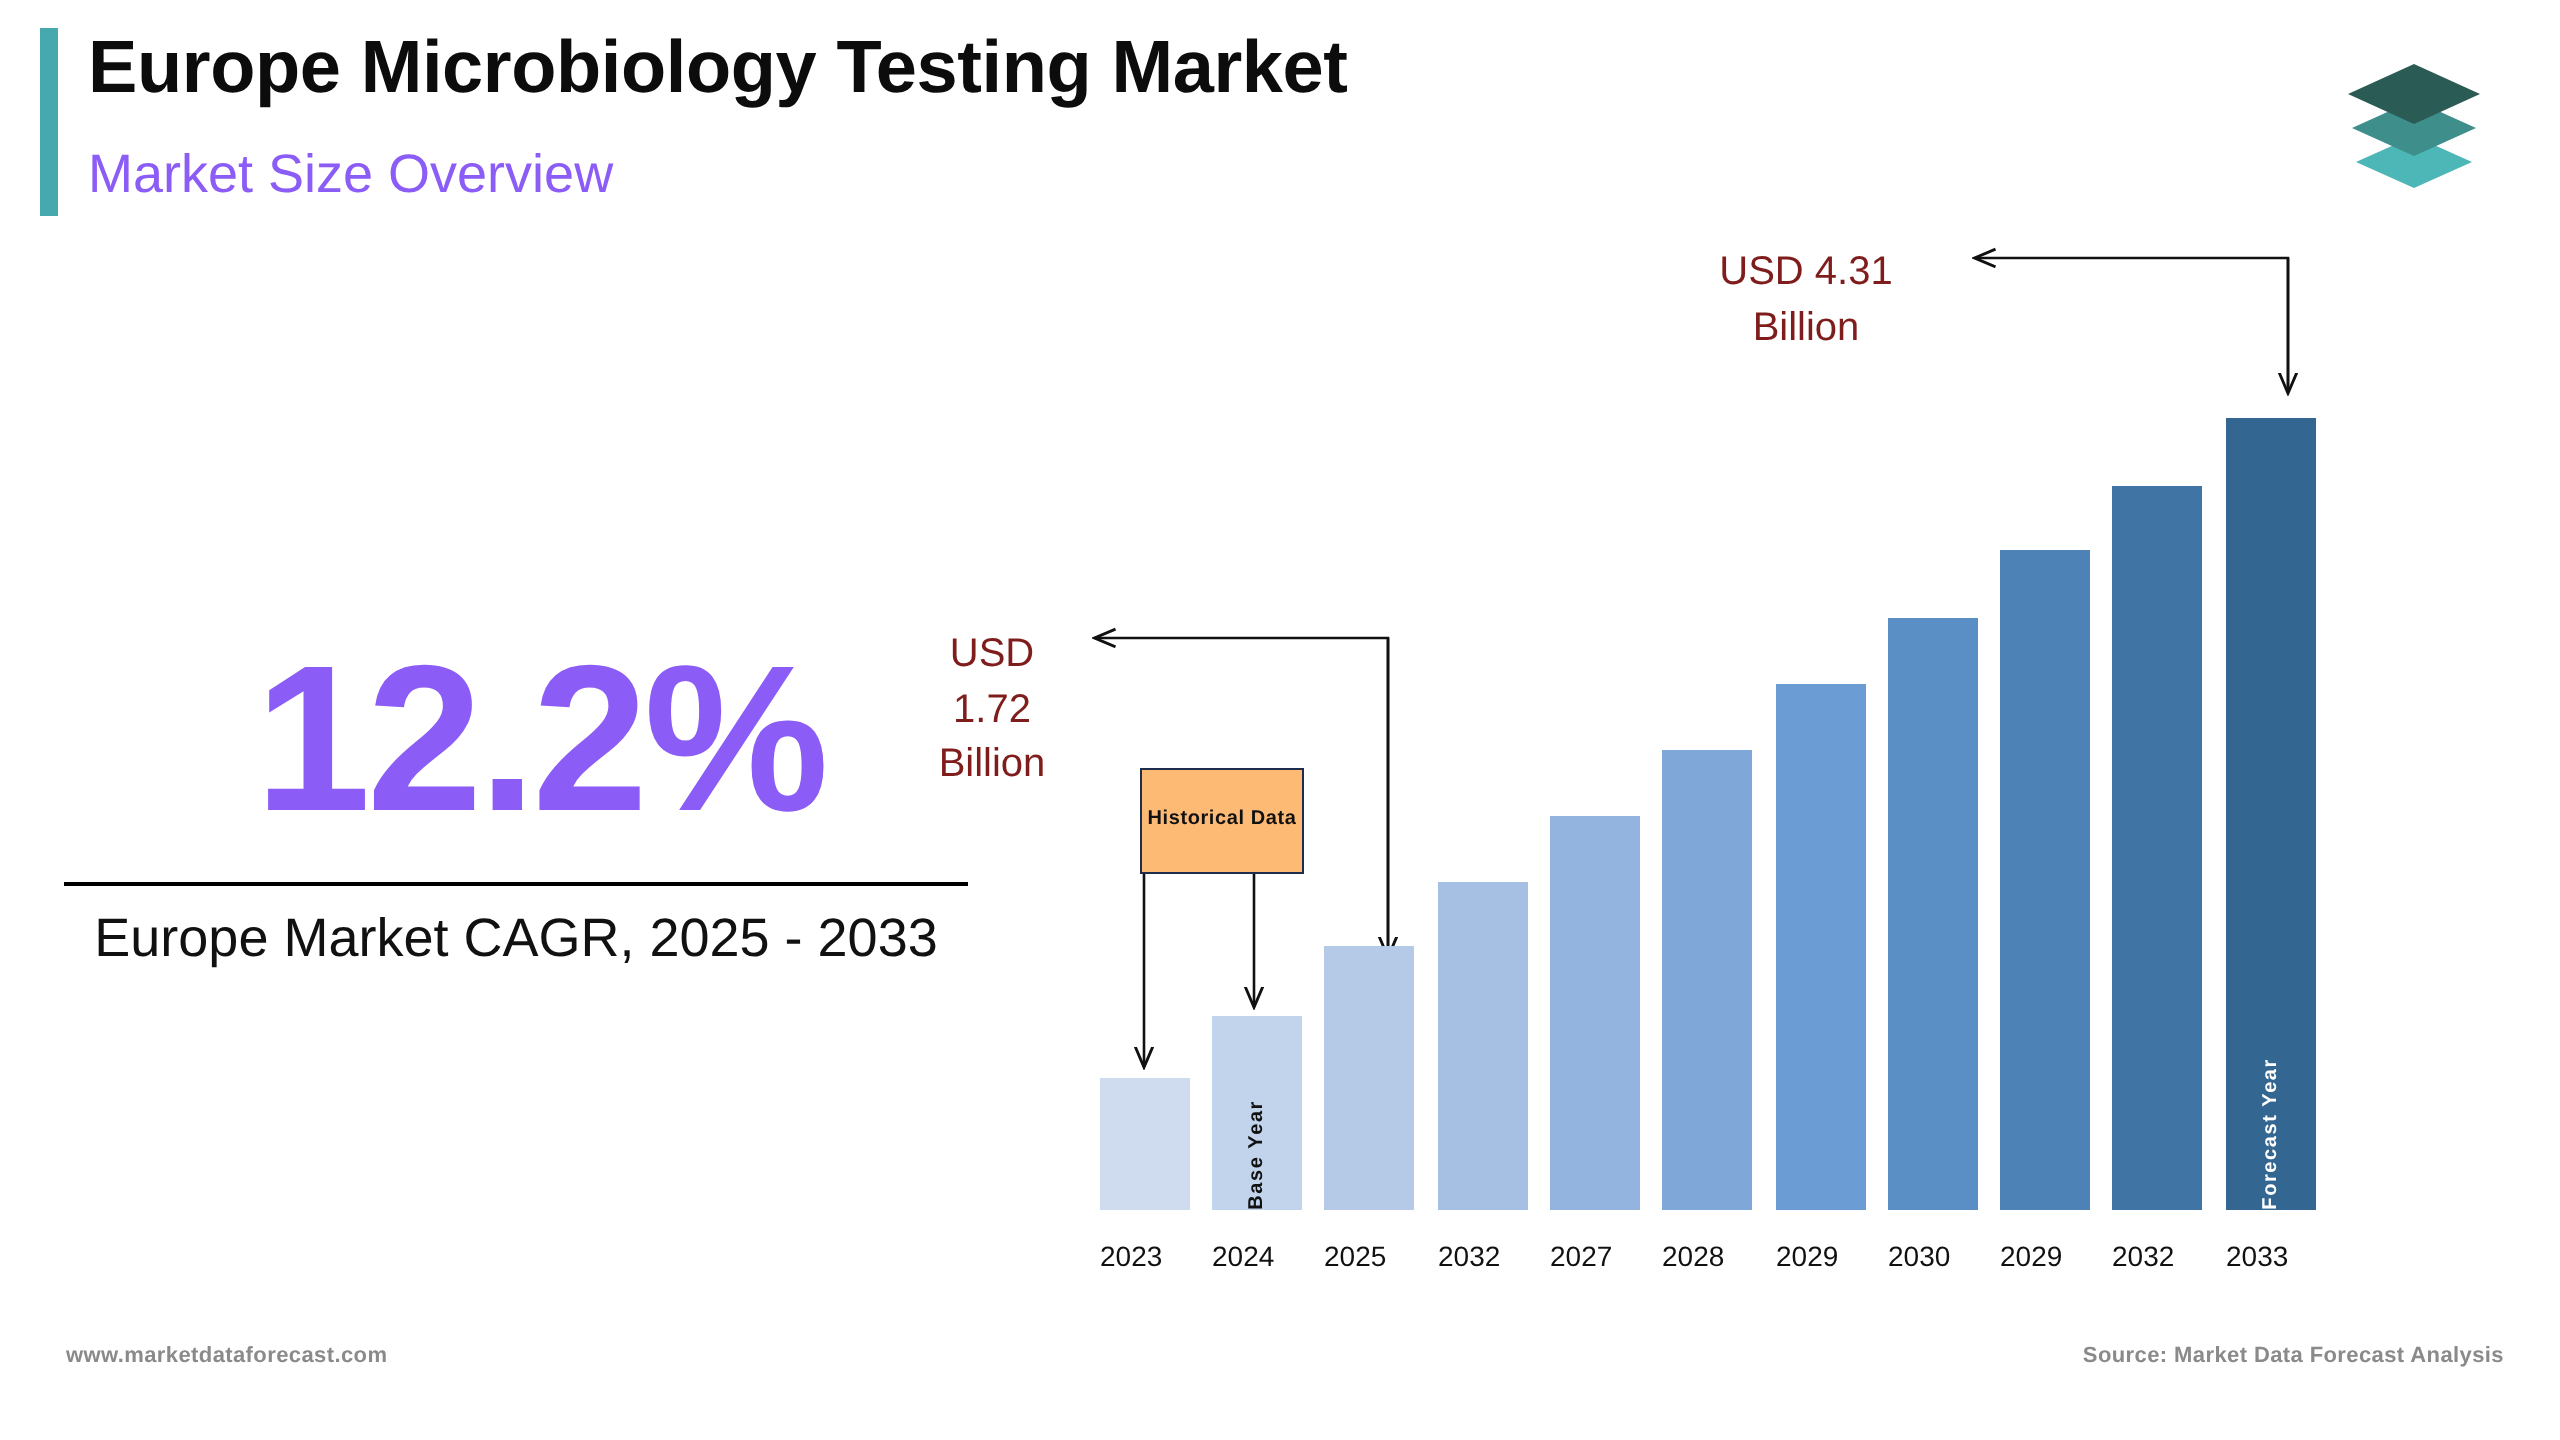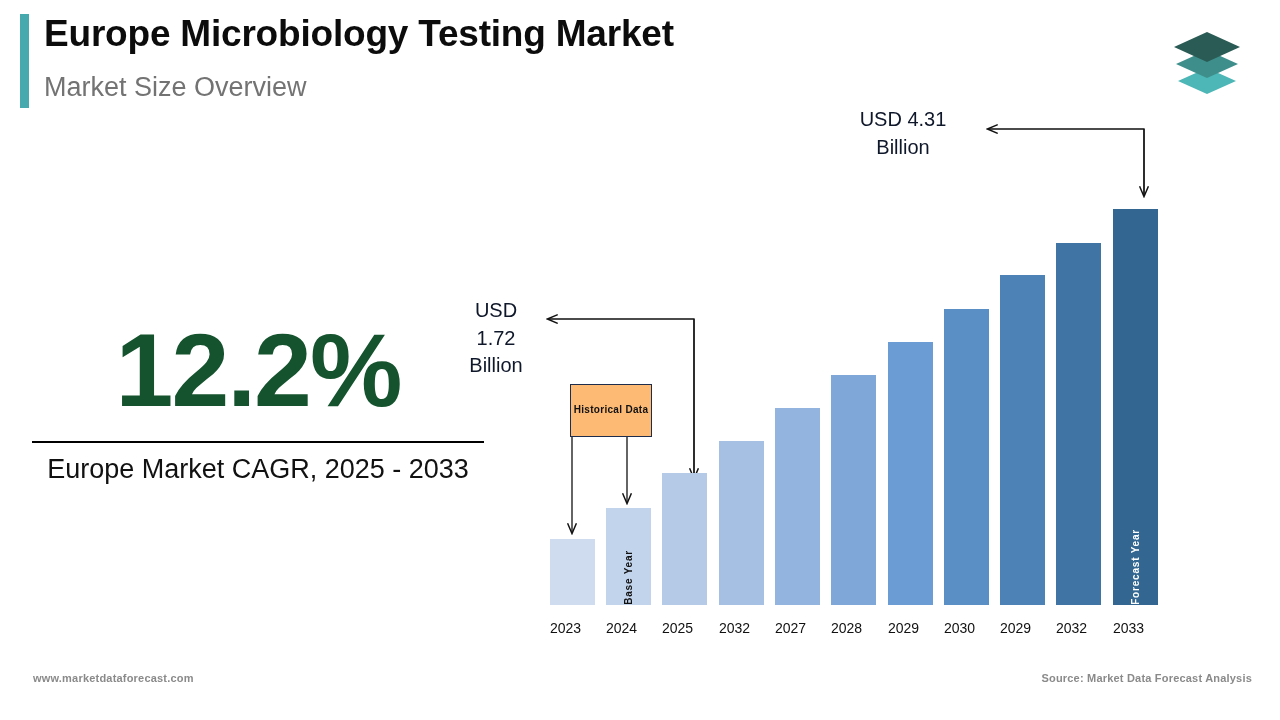--- a/index.html
+++ b/index.html
@@ -23,36 +23,36 @@
   .title {
     position:absolute; left:44px; top:13px;
     font-size:37px; font-weight:700;
     letter-spacing:-0.2px;
     color:#0c0c0c;
     white-space:nowrap;
   }
   .subtitle {
     position:absolute; left:44px; top:72px;
     font-size:27px; font-weight:400;
-    color:#737373;
+    color:#8b5cf6;
     white-space:nowrap;
   }
 
   
   .logo { position:absolute; left:1168px; top:28px; width:78px; height:72px; }
 
   
   .cagr-value {
-    position:absolute; left:32px; top:318px;
+    position:absolute; left:44px; top:318px;
     width:452px;
     text-align:center;
     font-size:104px; font-weight:700;
     letter-spacing:-2px;
     line-height:1.0;
-    color:#14532d;
+    color:#8b5cf6;
   }
   .cagr-rule {
     position:absolute; left:32px; top:441px;
     width:452px; height:2px;
     background:#000;
   }
   .cagr-label {
     position:absolute; left:32px; top:449px;
     width:452px;
     text-align:center;
@@ -60,22 +60,23 @@
     line-height:1.5;
     color:#111;
   }
 
   
   .ann {
     position:absolute;
     text-align:center;
     font-size:20px;
     line-height:1.38;
-    color:#0f172a;
+    color:#7f1d1d;
     white-space:pre-line;
+    margin-top:17px;
   }
   .ann-2025 { left:448px; top:297px; width:96px; }
   .ann-2033 { left:842px; top:106px; width:122px; }
 
   .hist-box {
     position:absolute; left:570px; top:384px;
     width:82px; height:53px;
     border:1px solid #1f2d4d;
     background:#fdba74;
     display:flex; flex-direction:column;

